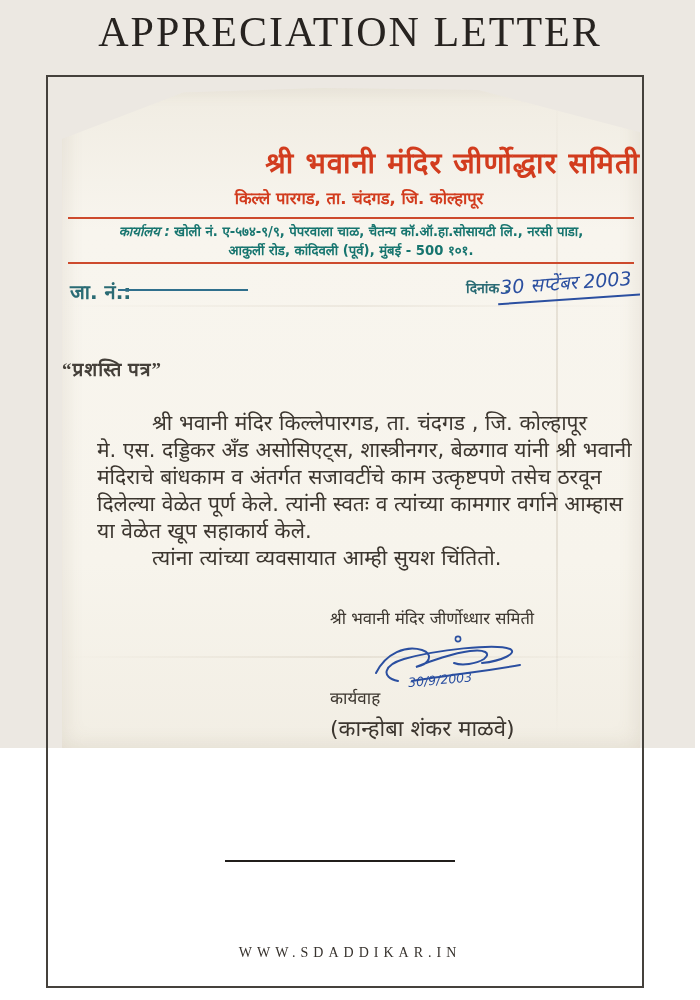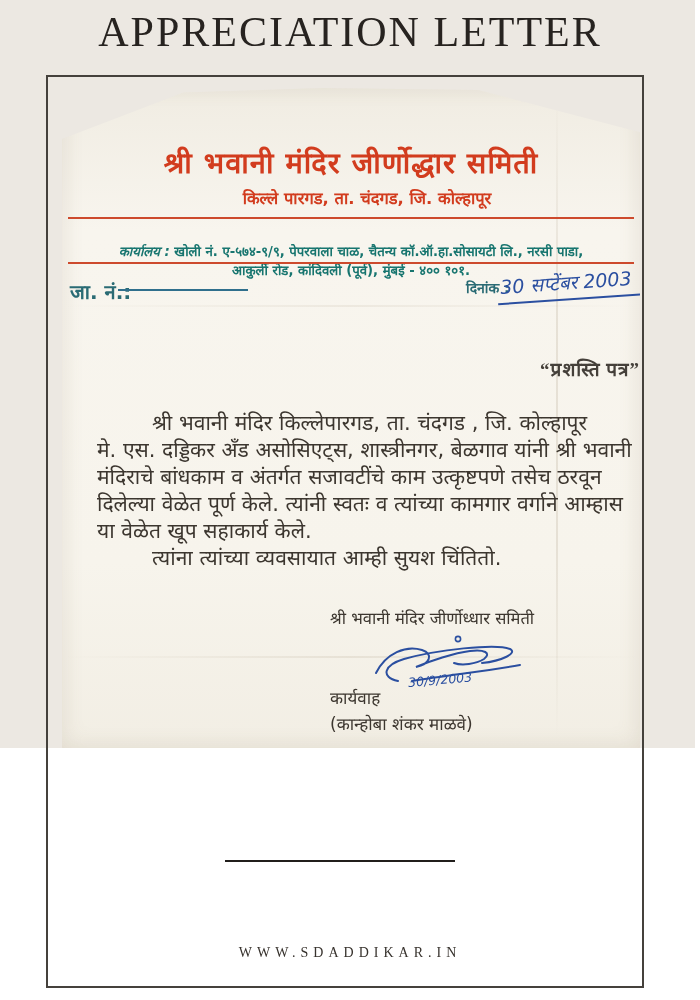--- a/index.html
+++ b/index.html
@@ -9,51 +9,51 @@
   .page-title{position:absolute;left:0;top:8px;width:700px;text-align:center;
     font-family:"Liberation Serif",serif;font-weight:400;font-size:42px;letter-spacing:2px;
     color:#272320;}
   .panel{position:absolute;left:46px;top:75px;width:594px;height:909px;
     border:2px solid #45413c;}
   .paper{position:absolute;left:62px;top:86px;width:578px;height:662px;
     background:linear-gradient(180deg,#f0ece2 0%,#f8f5ee 22%,#f7f4ec 72%,#f2eee4 100%);
     clip-path:polygon(0 8%,21% 1%,45% 0.3%,72% 0.6%,100% 7%,100% 100%,0 100%);
     box-shadow:inset 0 0 22px rgba(120,100,70,.14);}
   .paper *{position:absolute;}
-  .org-name{left:0;top:56px;width:100%;text-align:center;color:#d23c1e;
+  .org-name{left:0;top:56px;width:100%;text-align:right;color:#d23c1e;
     font-size:29px;font-weight:bold;letter-spacing:1px;}
-  .org-loc{left:16px;top:100px;width:100%;text-align:center;color:#d23c1e;
+  .org-loc{left:8px;top:100px;width:100%;text-align:center;color:#d23c1e;
     font-size:16.5px;font-weight:bold;}
   .rule-red{left:6px;width:566px;height:2px;background:#cd4a2d;}
   .rule-1{top:131px;} .rule-2{top:176px;}
   .office{left:0;top:136px;width:100%;text-align:center;color:#17756f;
-    font-size:13.2px;font-weight:bold;line-height:19px;margin-top:20px;}
+    font-size:13.2px;font-weight:bold;line-height:19px;}
   .office .lbl{font-style:italic;position:static;}
   .office .txt{position:static;}
   .ref-label{left:8px;top:192px;color:#2a6b74;font-size:20px;font-weight:bold;}
   .ref-line{left:56px;top:203px;width:130px;height:2px;background:#2f6f8c;}
   .date-label{left:404px;top:192px;color:#2a6b74;font-size:14px;font-weight:bold;}
   .date-value{left:438px;top:182px;width:175px;color:#2b4fa0;font-size:19px;
     font-style:italic;transform:rotate(-4deg);white-space:nowrap;}
   .date-underline{left:436px;top:212px;width:152px;height:2px;background:#2b4fa0;
     transform:rotate(-4deg);}
-  .heading{left:0;top:270px;width:100%;text-align:right;color:#45403a;
+  .heading{left:0;top:270px;width:100%;text-align:left;color:#45403a;
     font-family:"Liberation Serif",serif;font-size:19px;font-weight:600;letter-spacing:1px;}
   .body-text{left:35px;top:324px;width:512px;color:#3c362f;font-size:21px;
     line-height:27px;}
   .body-text div{position:static;white-space:nowrap;}
   .indent{text-indent:55px;}
   .sign-block{left:268px;top:520px;width:240px;}
   .sign-block *{position:static;}
   .sign-org{display:block;color:#3c362f;font-size:16.5px;font-weight:500;}
   .sign-svg{display:block;margin:4px auto 0 auto;}
   .sign-date{display:block;margin:-16px 0 0 78px;color:#2b4fa0;font-size:12.5px;
     font-style:italic;transform:rotate(-5deg);width:90px;}
   .sign-role{display:block;color:#3c362f;font-size:17px;}
-  .sign-name{display:block;margin-top:3px;color:#3c362f;font-size:17px;}
+  .sign-name{display:block;margin-top:3px;color:#3c362f;font-size:22px;}
   .crease-v{left:494px;top:10px;width:2px;height:640px;
     background:linear-gradient(180deg,rgba(140,120,90,0),rgba(140,120,90,.16) 30%,rgba(140,120,90,.16) 70%,rgba(140,120,90,0));}
   .crease-h1{left:0;top:219px;width:100%;height:2px;
     background:linear-gradient(90deg,rgba(140,120,90,0),rgba(140,120,90,.10),rgba(140,120,90,0));}
   .crease-h2{left:0;top:570px;width:100%;height:2px;
     background:linear-gradient(90deg,rgba(140,120,90,0),rgba(140,120,90,.13),rgba(140,120,90,0));}
   .divider{position:absolute;left:225px;top:860px;width:230px;height:2px;background:#211e1b;}
   .site-footer{position:absolute;left:0;top:945px;width:700px;text-align:center;
     font-family:"Liberation Serif",serif;font-size:14px;letter-spacing:5px;color:#37322d;}
 </style>
@@ -72,21 +72,21 @@
     <div class="crease-h1"></div>
     <div class="crease-h2"></div>
 
     <div class="org-name">श्री भवानी मंदिर जीर्णोद्धार समिती</div>
     <div class="org-loc">किल्ले पारगड, ता. चंदगड, जि. कोल्हापूर</div>
 
     <div class="rule-red rule-1"></div>
     <div class="office">
       <span class="lbl">कार्यालय :</span>
       <span class="txt">खोली नं. ए-५७४-९/९, पेपरवाला चाळ, चैतन्य कॉ.ऑ.हा.सोसायटी लि., नरसी पाडा,</span><br>
-      <span class="txt">आकुर्ली रोड, कांदिवली (पूर्व), मुंबई - ४०० १०१.</span>
+      <span class="txt">आकुर्ली रोड, कांदिवली (पूर्व), मुंबई - 500 १०१.</span>
     </div>
     <div class="rule-red rule-2"></div>
 
     <div class="ref-label">जा. नं.:</div>
     <div class="ref-line"></div>
     <div class="date-label">दिनांक :</div>
     <div class="date-value">30 सप्टेंबर 2003</div>
     <div class="date-underline"></div>
 
     <div class="heading">“प्रशस्ति पत्र”</div>

